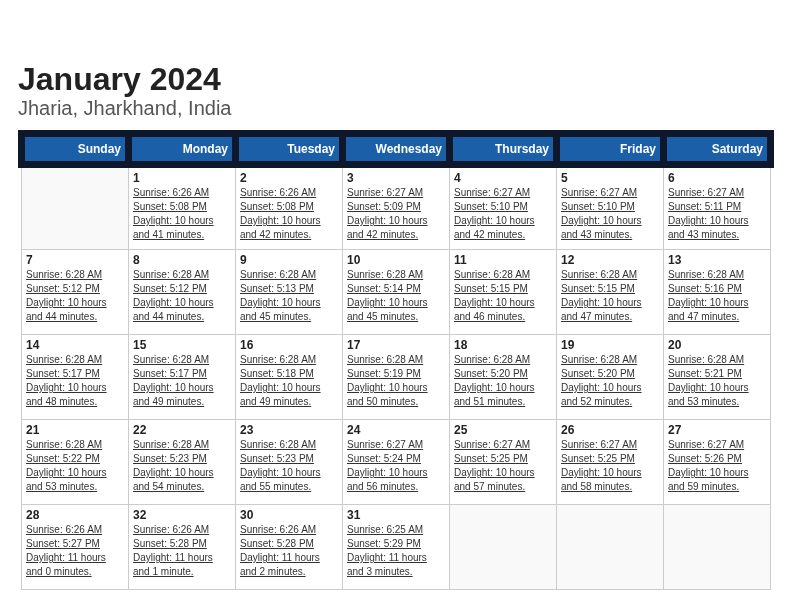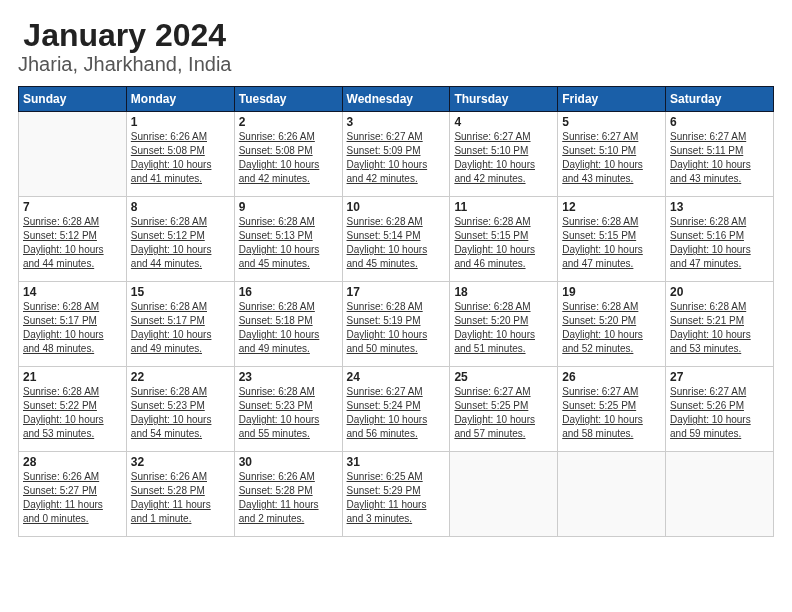--- a/index.html
+++ b/index.html
@@ -40,21 +40,22 @@
       font-size: 15px;
       font-weight: bold;
       color: #1a5fa8;
     }
     .logo-icon {
       width: 28px;
       height: 28px;
       margin-right: 4px;
     }
     .title-block {
-      text-align: center;
+      text-align: left;
+      margin-top: 44px;
     }
     .month-title {
       font-size: 32px;
       font-weight: bold;
       color: #222;
       line-height: 1.1;
     }
     .subtitle {
       font-size: 20px;
       color: #555;
@@ -63,22 +64,22 @@
       width: 100%;
       border-collapse: collapse;
       table-layout: fixed;
     }
     .calendar th {
       background: #1a5fa8;
       color: #fff;
       font-size: 12px;
       font-weight: bold;
       padding: 5px 4px;
-      text-align: left;
-      border: 1px solid #0f172a;
+      text-align: right;
+      border: 7px solid #0f172a;
     }
     .calendar td {
       border: 1px solid #ccc;
       vertical-align: top;
       padding: 3px 4px;
       font-size: 10px;
       color: #333;
       height: 85px;
       background: #fff;
     }

